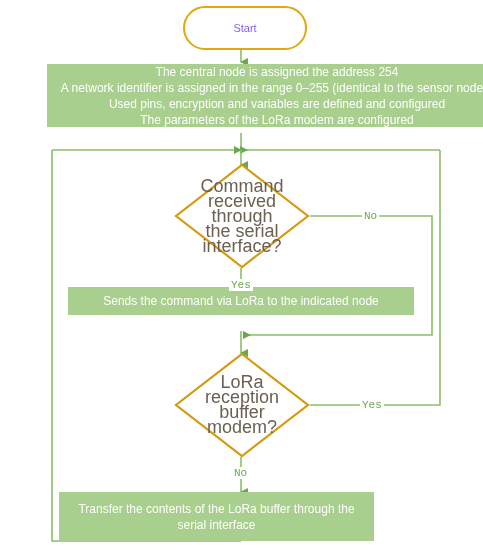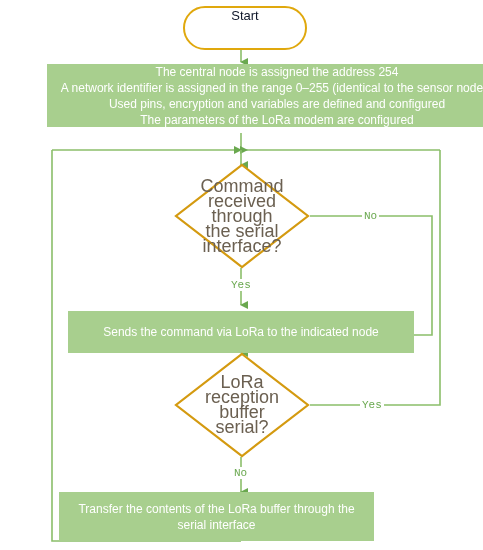--- a/index.html
+++ b/index.html
@@ -13,23 +13,23 @@
   #flow-root{position:relative;width:483px;height:550px;}
 
   
   #connectors{position:absolute;left:0;top:0;width:483px;height:550px;}
   .node{position:absolute;box-sizing:border-box;}
 
   .terminator{
     border:2px solid #e0a80d;
     background:#ffffff;
     border-radius:999px;
-    display:flex;justify-content:center;
-    color:#0f172a;
-    font-size:13px;
+    display:flex;align-items:center;justify-content:center;
+    color:#8b5cf6;
+    font-size:11px;
   }
 
   .process{
     background:#a8cf8e;
     color:#ffffff;
     display:flex;align-items:center;justify-content:center;
     text-align:center;
     font-size:12px;
     line-height:16px;
     padding:4px 8px;
@@ -120,30 +120,30 @@
   <div class="node decision" style="left:174px;top:163px;width:136px;height:106px;">
     <svg class="dshape" viewBox="0 0 136 106" preserveAspectRatio="none">
       <polygon points="68,2 134,53 68,104 2,53" fill="#ffffff" stroke="#d49a10" stroke-width="2.2"></polygon>
     </svg>
     <span class="dtext">Command
 received through
 the serial
 interface?</span>
   </div>
 
-  <div class="node process" style="left:68px;top:287px;width:346px;height:42px;margin-top:24px;">
+  <div class="node process" style="left:68px;top:287px;width:346px;height:28px;">
     <span class="ptext">Sends the command via LoRa to the indicated node</span>
   </div>
 
   <div class="node decision" style="left:174px;top:352px;width:136px;height:106px;">
     <svg class="dshape" viewBox="0 0 136 106" preserveAspectRatio="none">
       <polygon points="68,2 134,53 68,104 2,53" fill="#ffffff" stroke="#d49a10" stroke-width="2.2"></polygon>
     </svg>
     <span class="dtext">LoRa reception
-buffer serial?</span>
+buffer modem?</span>
   </div>
 
   <div class="node process" style="left:59px;top:492px;width:315px;height:49px;">
     <span class="ptext">Transfer the contents of the LoRa buffer through the serial interface</span>
   </div>
 
   <div class="edge-label" style="left:362px;top:210px;">No</div>
 
   <div class="edge-label" style="left:229px;top:279px;">Yes</div>
 

